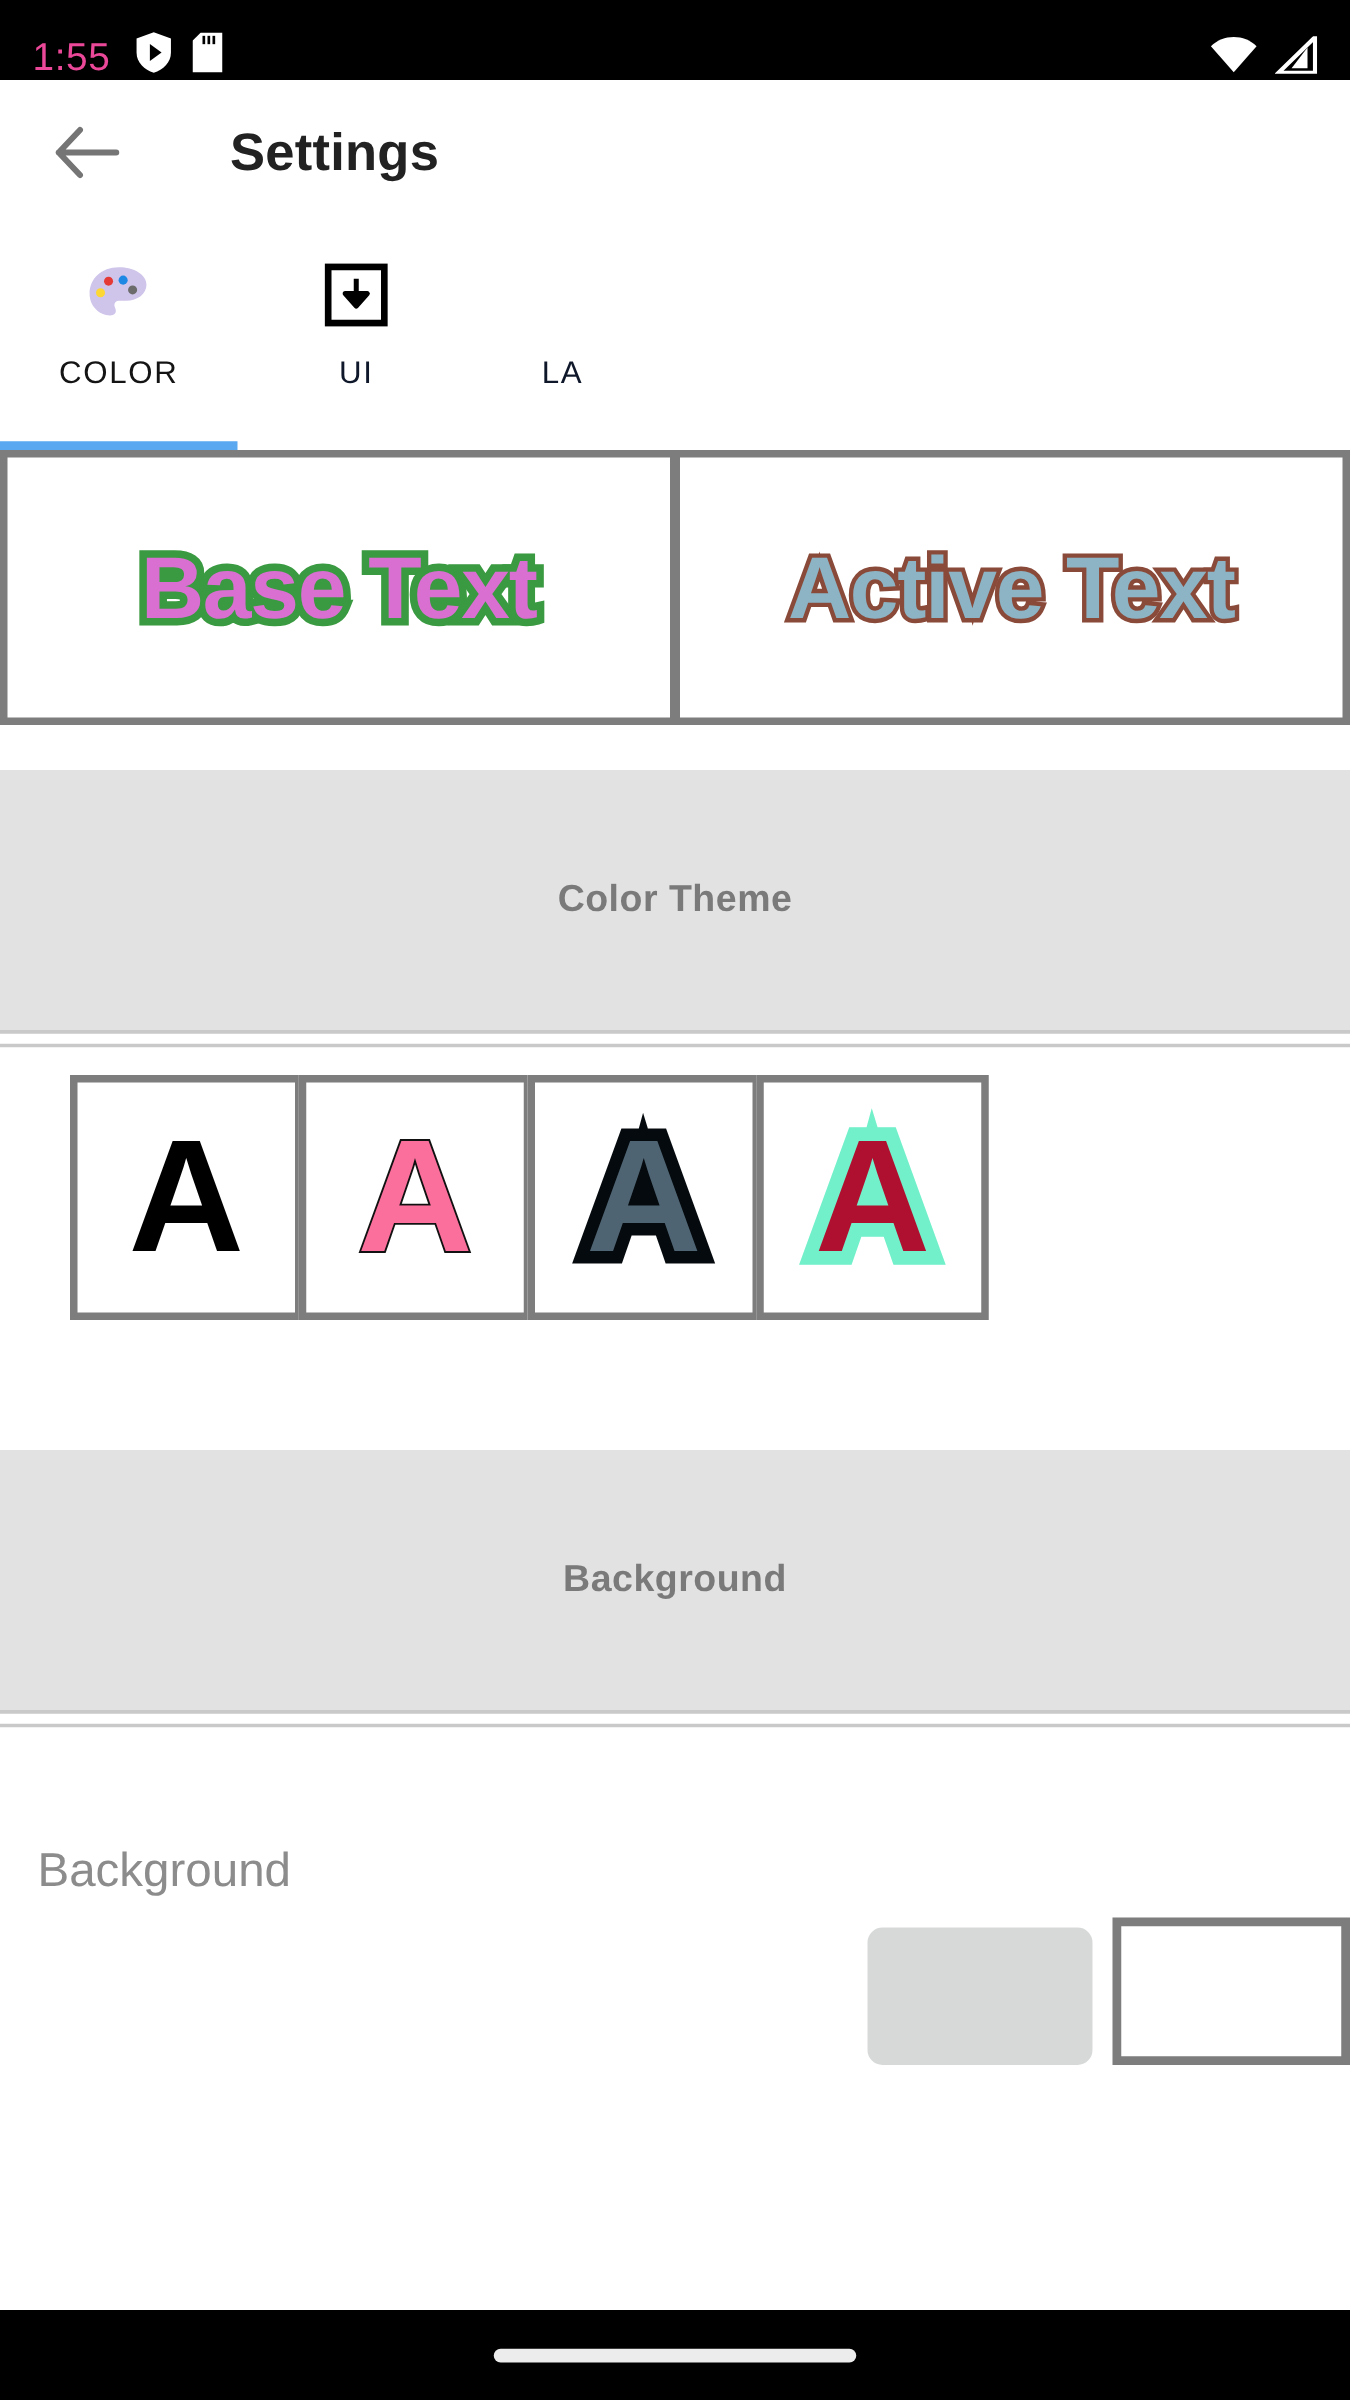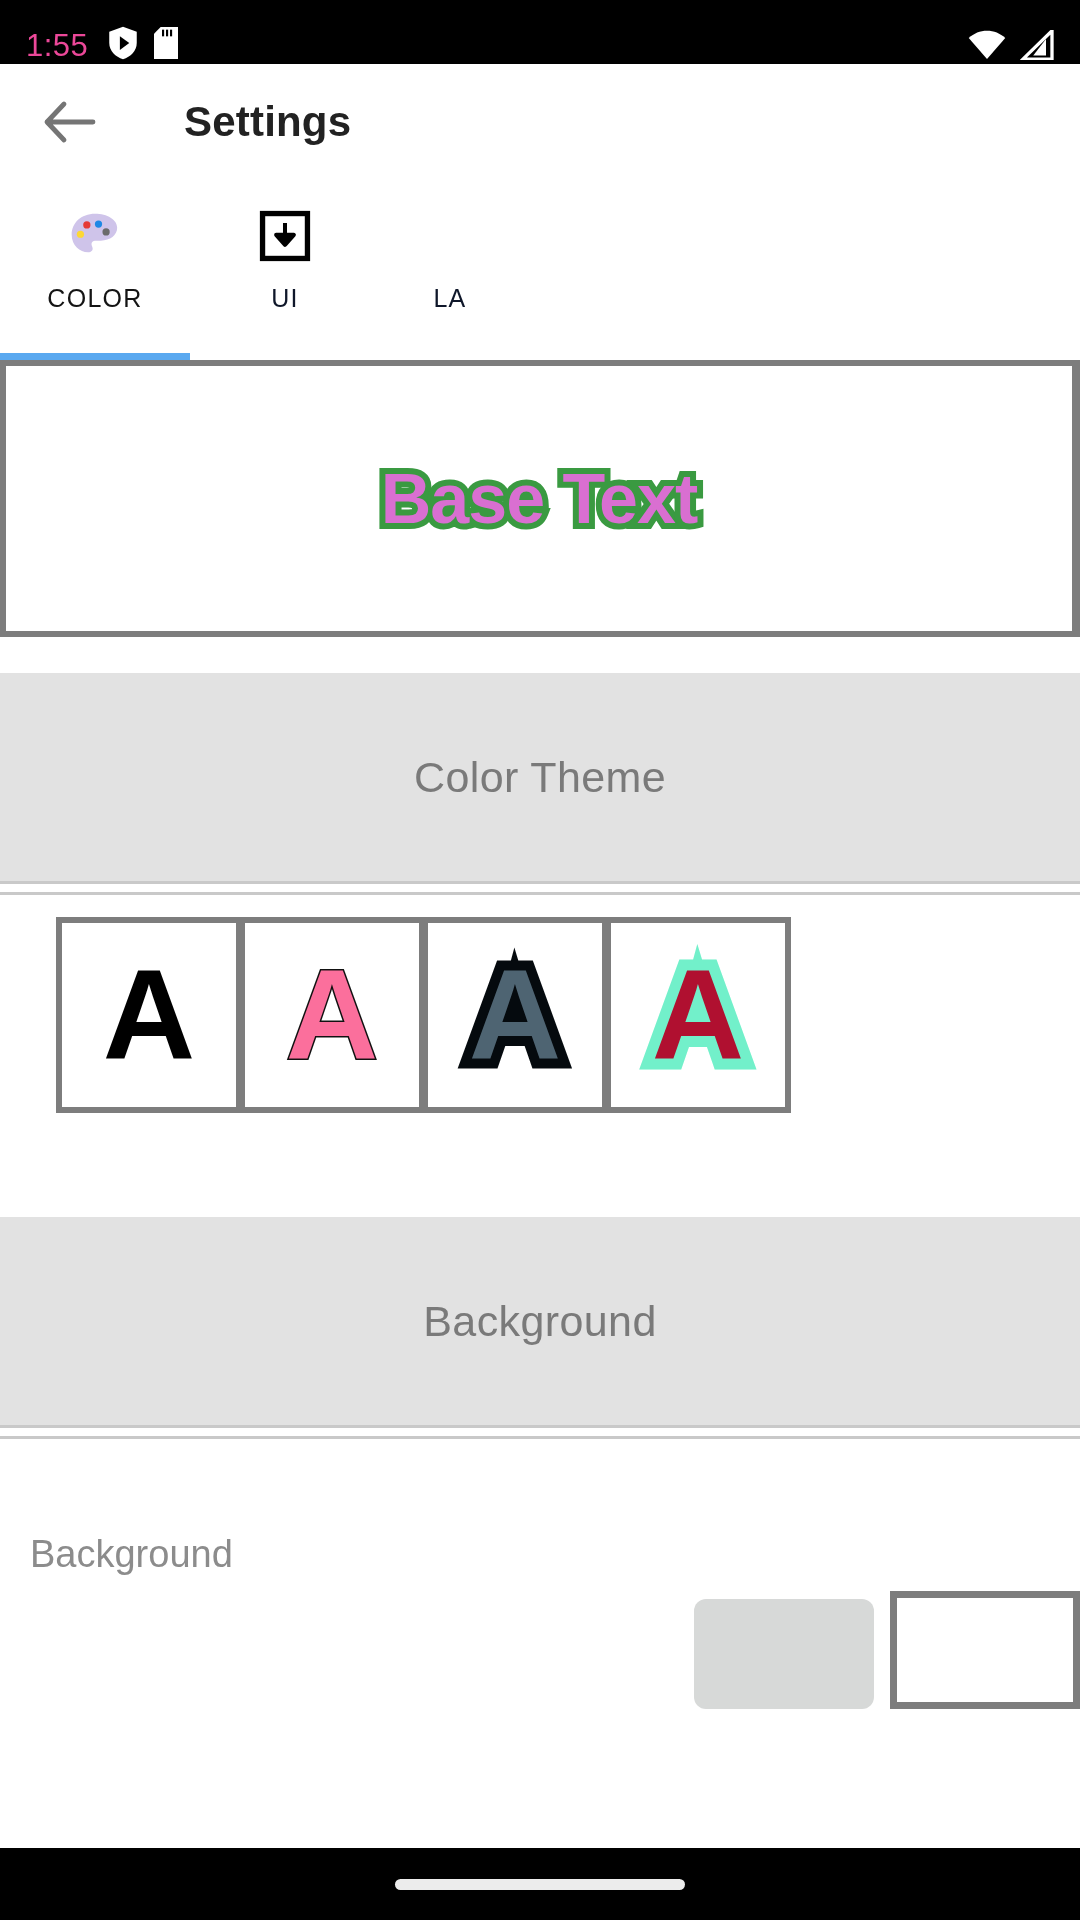--- a/index.html
+++ b/index.html
@@ -31,21 +31,21 @@
   .tab{
     flex:0 0 auto;display:flex;flex-direction:column;align-items:center;
     justify-content:flex-end;padding-top:18px;
   }
   .tab-icon{height:76px;display:flex;align-items:center;justify-content:center;}
   .tab-label{font-size:25px;letter-spacing:1.3px;color:#0f172a;margin-top:10px;white-space:nowrap;}
   .tab.active .tab-label{color:#141414;}
   .tab-indicator{position:absolute;left:0;bottom:0;height:7px;background:#5aa9f0;}
 
   
-  .preview-row{display:flex;height:277px;background:#7d7d7d;}
+  .preview-row{display:flex;height:220px;background:#7d7d7d;}
   .preview-cell{flex:1;background:#ffffff;display:flex;align-items:center;justify-content:center;overflow:hidden;}
   .preview-cell.first{margin:6px 0 6px 6px;}
   .preview-cell.second{margin:6px 6px 6px 0;}
   .preview-gap{width:8px;background:#7d7d7d;}
   .preview-text{font-size:70px;font-weight:700;white-space:nowrap;letter-spacing:-1px;}
   .base-text{
     color:#d96fd1;
     -webkit-text-stroke:12px #3a9a41;
     paint-order:stroke fill;
   }
@@ -53,21 +53,21 @@
     color:#8cb4c4;
     -webkit-text-stroke:7px #8a4a3a;
     paint-order:stroke fill;
   }
 
   
   .section-spacer{height:36px;background:#fff;}
   .section-header{
     height:208px;background:#e2e2e2;display:flex;align-items:center;justify-content:center;
   }
-  .section-header-text{font-size:43px;font-weight:400;color:#7a7a7a;letter-spacing:.4px;}
+  .section-header-text{font-size:30px;font-weight:700;color:#7a7a7a;letter-spacing:.4px;}
   .divider-double{height:14px;background:#fff;border-top:3px solid #c9c9c9;border-bottom:3px solid #c9c9c9;}
 
   
   .theme-area{background:#fff;padding:22px 0 0 0;}
   .theme-row{display:flex;padding-left:56px;}
   .theme-swatch{
     width:186px;height:196px;background:#ffffff;border:6px solid #7d7d7d;
     display:flex;align-items:center;justify-content:center;margin-right:-3px;
   }
   .swatch-letter{font-size:128px;font-weight:700;line-height:1;}
@@ -171,20 +171,23 @@
 
   </div>
   <div class="tab-indicator" style="width:190px"></div>
 </div>
 
 <div class="preview-row">
   <div class="preview-cell first">
     <span class="preview-text base-text">Base Text</span>
   </div>
   <div class="preview-gap"></div>
+  <div class="preview-cell second">
+    <span class="preview-text active-text">Active Text</span>
+  </div>
 </div>
 
 <div class="section-spacer"></div>
 <div class="section-header">
   <span class="section-header-text">Color Theme</span>
 </div>
 <div class="divider-double"></div>
 
 <div class="theme-area">
   <div class="theme-row">

